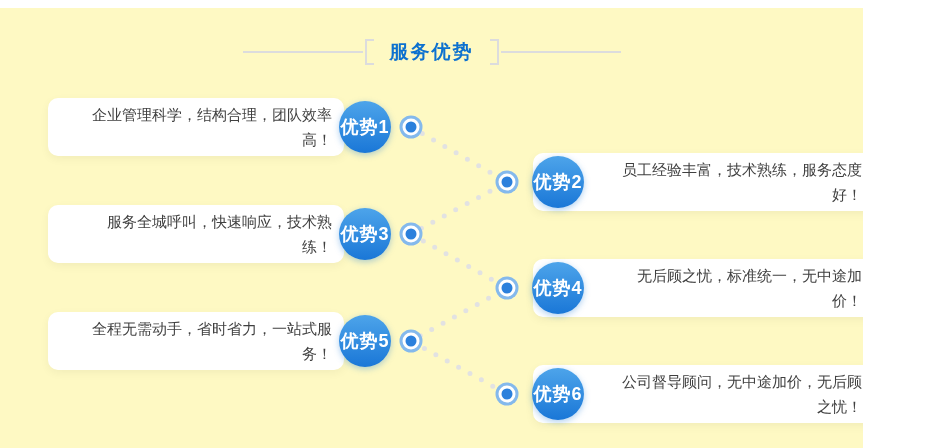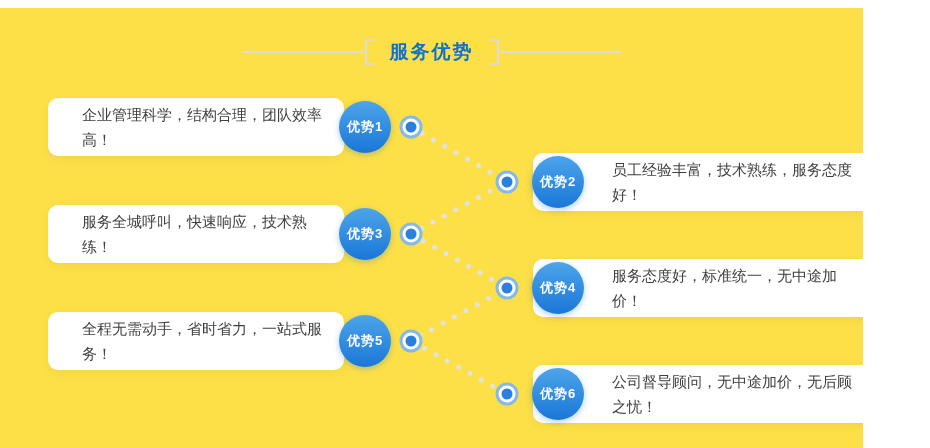--- a/index.html
+++ b/index.html
@@ -1,19 +1,20 @@
 <!DOCTYPE html>
 <html><head>
 <meta charset="utf-8">
 <style>
   html,body{margin:0;padding:0;}
   .stage{
     position:relative;width:863px;height:448px;overflow:hidden;
-    background:#fde047;
+    background:#fef9c3;
     font-family:"Liberation Sans", sans-serif;
+    text-align:right;
   }
   .top-strip{position:absolute;top:0;left:0;width:100%;height:8px;background:#ffffff;}
 
   
   .title-wrap{
     position:absolute;top:36px;left:0;width:100%;height:32px;
     display:flex;align-items:center;justify-content:center;
   }
   .t-line{width:120px;height:2px;background:#dcdcdd;}
   .bracket{width:9px;height:26px;border:2px solid #dcdcdd;box-sizing:border-box;margin:0 2px;}
@@ -42,21 +43,21 @@
   .card p{
     margin:12px;max-width:250px;font-size:15px;line-height:25px;color:#404040;
     word-break:break-all;
   }
 
   .badge{
     position:absolute;top:calc(var(--cy) - 26px);width:52px;height:52px;
     border-radius:50%;z-index:2;
     background:linear-gradient(180deg,#4da4ea 0%,#1a77d7 100%);
     box-shadow:0 2px 6px rgba(26,119,215,0.35);
-    color:#ffffff;font-size:13px;font-weight:bold;letter-spacing:1px;
+    color:#ffffff;font-size:18px;font-weight:bold;letter-spacing:1px;
     display:flex;align-items:center;justify-content:center;white-space:nowrap;
   }
   .side-left  .badge{left:339px;}
   .side-right .badge{left:532px;}
 
   .dot{
     position:absolute;top:var(--cy);width:11px;height:11px;border-radius:50%;
     background:#2b80dc;z-index:2;transform:translate(-50%,-50%);
     box-shadow:0 0 0 3px #ffffff,0 0 0 6px #84b9ec;
   }
@@ -100,21 +101,21 @@
   <div class="row-3 side-left">
     <div class="card">
       <p>服务全城呼叫，快速响应，技术熟练！</p>
     </div>
     <div class="badge">优势3</div>
     <div class="dot"></div>
   </div>
 
   <div class="row-4 side-right">
     <div class="card">
-      <p>服务态度好，标准统一，无中途加价！</p>
+      <p>无后顾之忧，标准统一，无中途加价！</p>
     </div>
     <div class="badge">优势4</div>
     <div class="dot"></div>
   </div>
 
   <div class="row-5 side-left">
     <div class="card">
       <p>全程无需动手，省时省力，一站式服务！</p>
     </div>
     <div class="badge">优势5</div>

